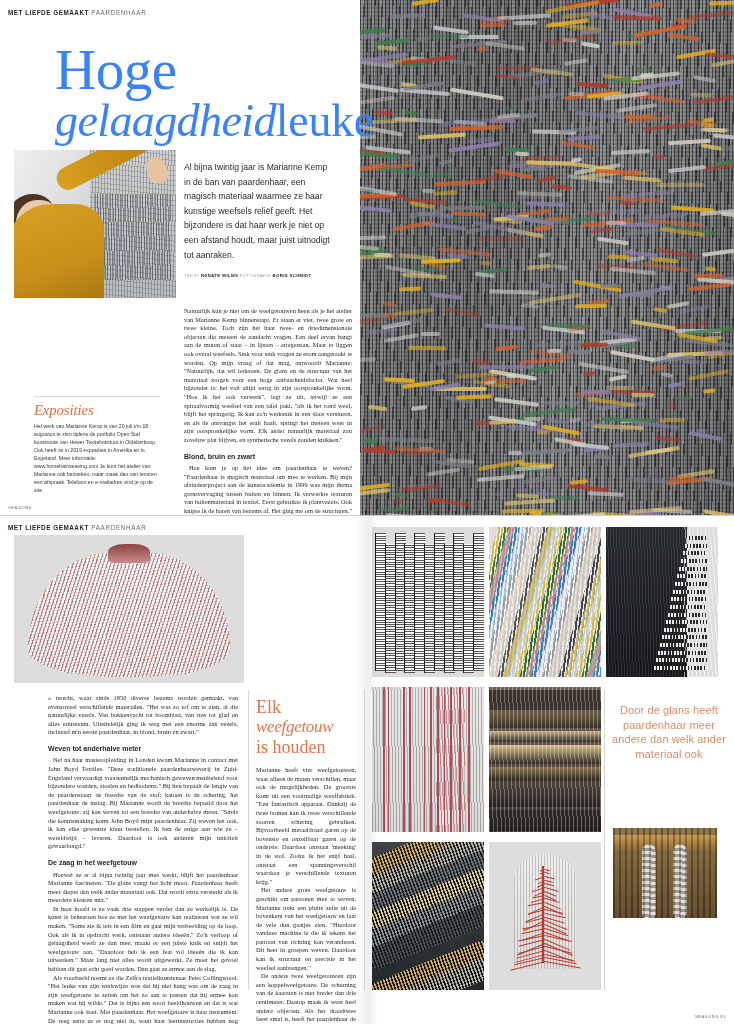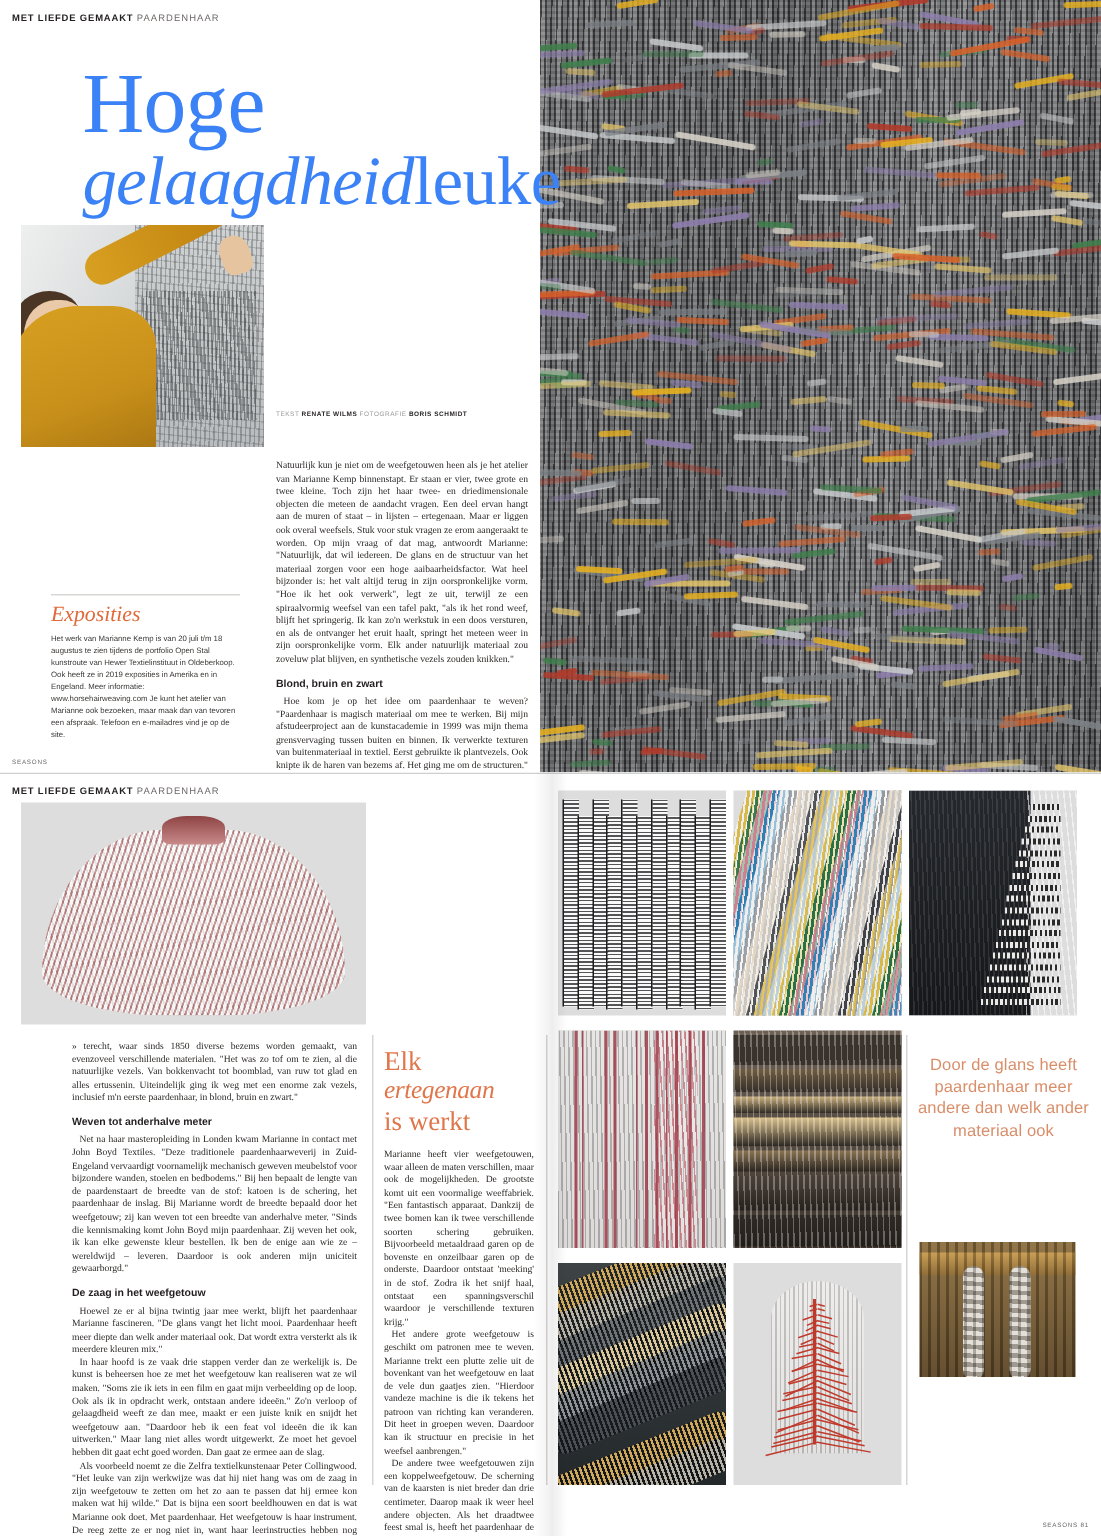--- a/index.html
+++ b/index.html
@@ -720,20 +720,21 @@
     <div class="pp-wall"></div>
     <div class="pp-weave"></div>
     <div class="pp-arm"></div>
     <div class="pp-hand"></div>
     <div class="pp-hair"></div>
     <div class="pp-head"></div>
     <div class="pp-neck"></div>
     <div class="pp-body"></div>
   </div>
 
+  <div class="standfirst">Al bijna twintig jaar is Marianne Kemp in de ban van paardenhaar, een magisch materiaal waarmee ze haar kunstige weefsels reliëf geeft. Het bijzondere is dat haar werk je niet op een afstand houdt, maar juist uitnodigt tot aanraken.</div>
   <div class="byline">
     <span class="bl-label">TEKST</span>
     <span class="bl-name">RENATE WILMS</span>
     <span class="bl-label">FOTOGRAFIE</span>
     <span class="bl-name">BORIS SCHMIDT</span>
   </div>
 
   <div class="col-body" id="body-col-1">
       <div style="text-indent: 0px; margin-top: 0px;">Natuurlijk kun je niet om de weefgetouwen heen als je het atelier van Marianne Kemp binnenstapt. Er staan er vier, twee grote en twee kleine. Toch zijn het haar twee- en driedimensionale objecten die meteen de aandacht vragen. Een deel ervan hangt aan de muren of staat – in lijsten – ertegenaan. Maar er liggen ook overal weefsels. Stuk voor stuk vragen ze erom aangeraakt te worden. Op mijn vraag of dat mag, antwoordt Marianne: "Natuurlijk, dat wil iedereen. De glans en de structuur van het materiaal zorgen voor een hoge aaibaarheidsfactor. Wat heel bijzonder is: het valt altijd terug in zijn oorspronkelijke vorm. "Hoe ik het ook verwerk", legt ze uit, terwijl ze een spiraalvormig weefsel van een tafel pakt, "als ik het rond weef, blijft het springerig. Ik kan zo'n werkstuk in een doos versturen, en als de ontvanger het eruit haalt, springt het meteen weer in zijn oorspronkelijke vorm. Elk ander natuurlijk materiaal zou zoveluw plat blijven, en synthetische vezels zouden knikken."</div>
       <div class="sub">Blond, bruin en zwart</div>
@@ -936,22 +937,22 @@
     <div class="rope-str" style="left: 58%; background: repeating-linear-gradient(4deg, rgb(227, 222, 214) 0px, rgb(227, 222, 214) 3px, rgb(154, 148, 138) 3px, rgb(154, 148, 138) 6px);"></div>
     <div style="position: absolute; inset: 0px; background: repeating-linear-gradient(90deg, rgba(0, 0, 0, 0.25) 0px, rgba(0, 0, 0, 0.25) 2px, rgba(255, 255, 255, 0.05) 2px, rgba(255, 255, 255, 0.05) 6px);"></div>
   </div>
 
 <div class="col-divider" id="div-1" style="left:248px; top:690px; height:300px;"></div>
 <div class="col-divider" id="div-2" style="left:364px; top:690px; height:300px;"></div>
 <div class="col-divider" id="div-3" style="left:604px; top:690px; height:300px;"></div>
 
 <div id="elk">
   <div>Elk</div>
-  <div class="it">ertegenaan</div>
-  <div>is werkt</div>
+  <div class="it">weefgetouw</div>
+  <div>is houden</div>
 </div>
 
 <div id="pullquote">Door de glans heeft paardenhaar meer andere dan welk ander materiaal ook</div>
 
 <div class="col-body" id="body-col-2">
     <div style="text-indent: 0px; margin-top: 0px;">» terecht, waar sinds 1850 diverse bezems worden gemaakt, van evenzoveel verschillende materialen. "Het was zo tof om te zien, al die natuurlijke vezels. Van bokkenvacht tot boomblad, van ruw tot glad en alles ertussenin. Uiteindelijk ging ik weg met een enorme zak vezels, inclusief m'n eerste paardenhaar, in blond, bruin en zwart."</div>
     <div class="sub">Weven tot anderhalve meter</div>
     <div style="text-indent: 5px; margin-top: 0px;">Net na haar masteropleiding in Londen kwam Marianne in contact met John Boyd Textiles. "Deze traditionele paardenhaarweverij in Zuid-Engeland vervaardigt voornamelijk mechanisch geweven meubelstof voor bijzondere wanden, stoelen en bedbodems." Bij hen bepaalt de lengte van de paardenstaart de breedte van de stof: katoen is de schering, het paardenhaar de inslag. Bij Marianne wordt de breedte bepaald door het weefgetouw; zij kan weven tot een breedte van anderhalve meter. "Sinds die kennismaking komt John Boyd mijn paardenhaar. Zij weven het ook, ik kan elke gewenste kleur bestellen. Ik ben de enige aan wie ze – wereldwijd – leveren. Daardoor is ook anderen mijn uniciteit gewaarborgd."</div>
     <div class="sub">De zaag in het weefgetouw</div>
     <div style="text-indent: 5px; margin-top: 0px;">Hoewel ze er al bijna twintig jaar mee werkt, blijft het paardenhaar Marianne fascineren. "De glans vangt het licht mooi. Paardenhaar heeft meer diepte dan welk ander materiaal ook. Dat wordt extra versterkt als ik meerdere kleuren mix."</div>

